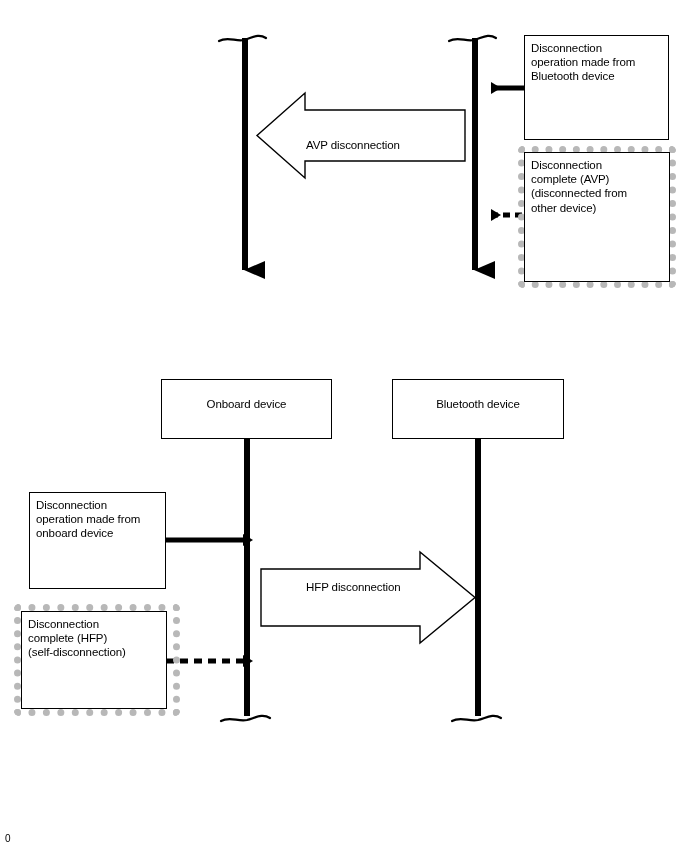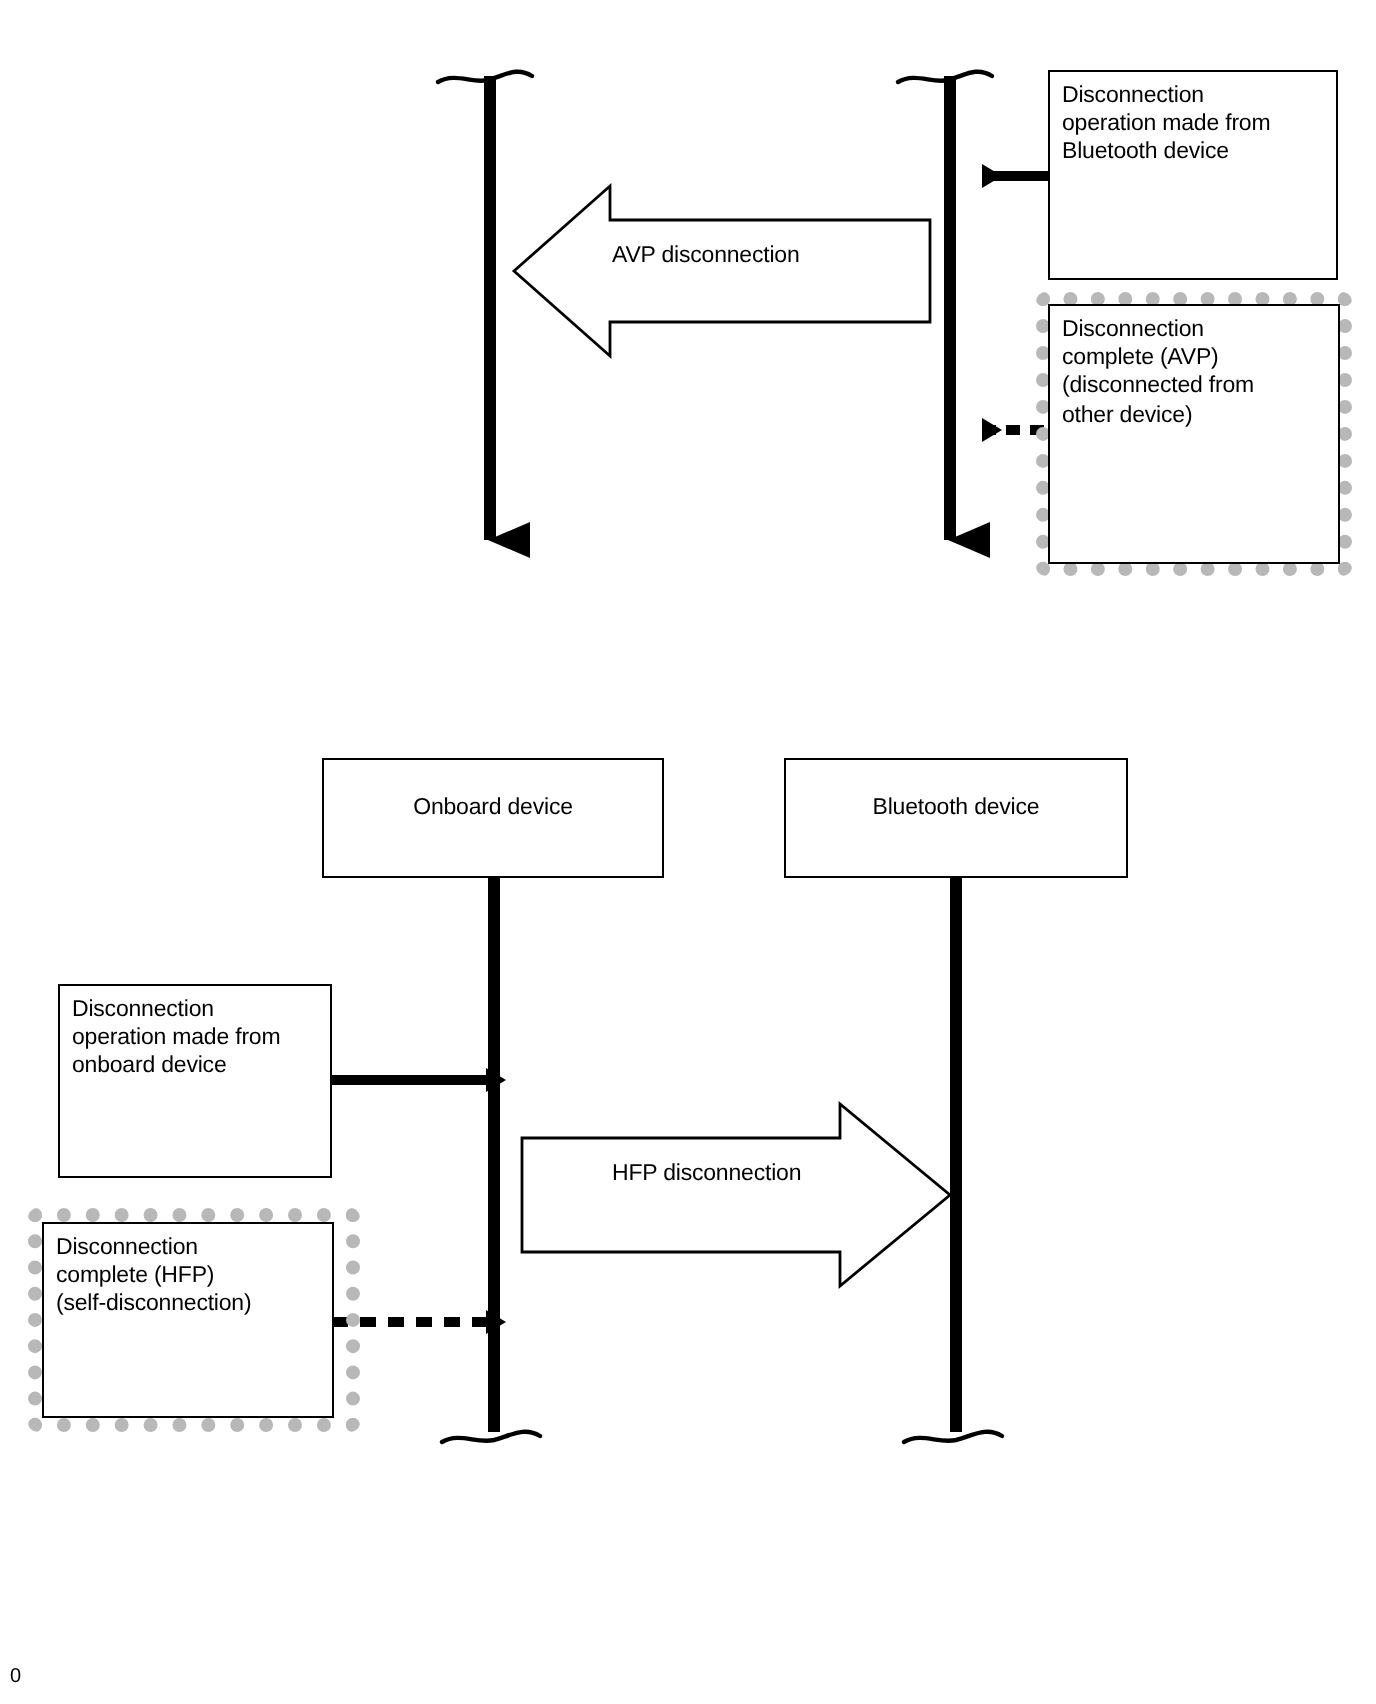--- a/index.html
+++ b/index.html
@@ -124,21 +124,21 @@
   <div class="note" style="left:524px; top:35px; width:145px; height:105px;">Disconnection
 operation made from
 Bluetooth device</div>
 
   <div class="halo" style="left:518px; top:146px; width:158px; height:142px;"></div>
   <div class="note" style="left:524px; top:152px; width:146px; height:130px;">Disconnection
 complete (AVP)
 (disconnected from
 other device)</div>
 
-  <div class="blockarrow-label" style="left:306px; top:122px;">AVP disconnection</div>
+  <div class="blockarrow-label" style="left:306px; top:139px;">AVP disconnection</div>
 
   <div class="devbox" style="left:161px; top:379px; width:171px; height:60px;">Onboard device</div>
 
   <div class="devbox" style="left:392px; top:379px; width:172px; height:60px;">Bluetooth device</div>
 
   <div class="note" style="left:29px; top:492px; width:137px; height:97px;">Disconnection
 operation made from
 onboard device</div>
 
   <div class="halo" style="left:14px; top:604px; width:166px; height:112px;"></div>

